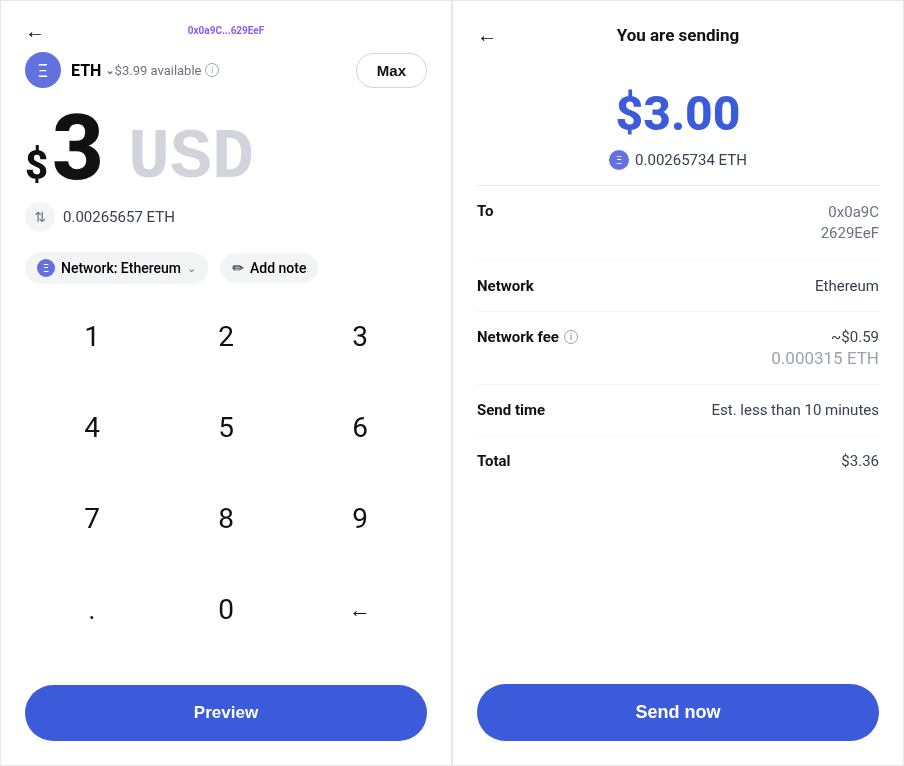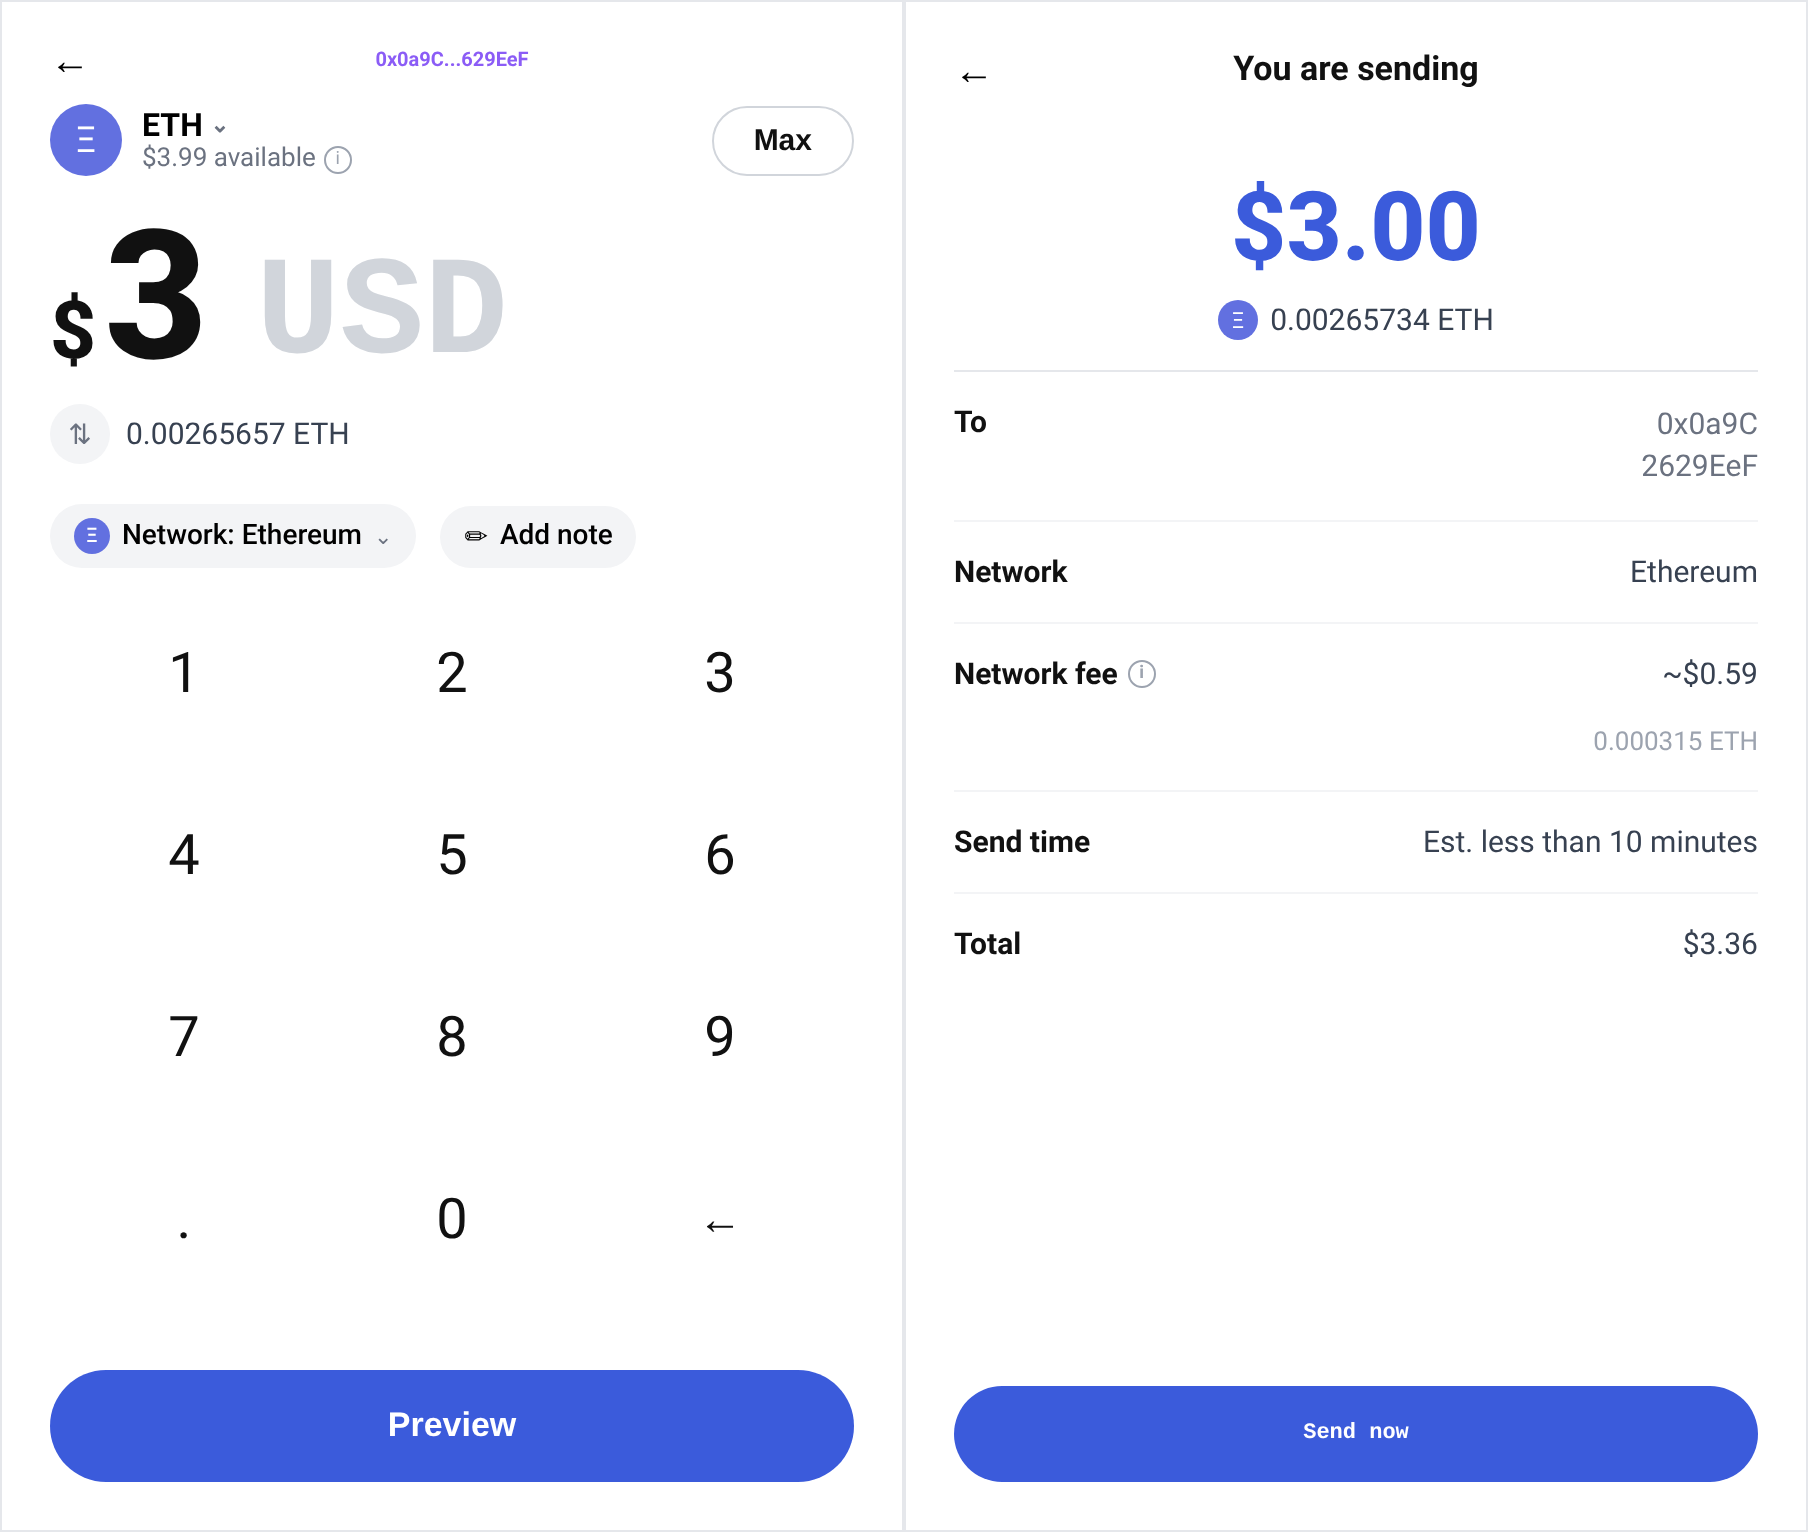--- a/index.html
+++ b/index.html
@@ -75,21 +75,21 @@
       border-radius: 50%;
       background: #6270e0;
       display: flex;
       align-items: center;
       justify-content: center;
       color: white;
       font-size: 18px;
     }
     .token-details {
       display: flex;
-      flex-direction: column;
+      flex-direction: row;
     }
     .token-name {
       font-size: 16px;
       font-weight: 700;
       display: flex;
       align-items: center;
       gap: 4px;
     }
     .token-available {
       font-size: 13px;
@@ -314,38 +314,37 @@
       text-align: right;
     }
     .details-value.address-val {
       font-size: 15px;
       color: #6b7280;
       text-align: right;
       line-height: 1.4;
     }
     .details-value .sub-value {
       display: block;
-      font-size: 13px;
+      font-size: 17px;
       color: #9ca3af;
-      margin-top: 18px;
+      margin-top: 2px;
     }
 
     
     .send-btn {
       background: #3b5bdb;
       color: white;
       border: none;
       border-radius: 40px;
       padding: 18px;
-      font-size: 11px;
+      font-size: 18px;
       font-weight: 600;
       cursor: pointer;
       width: 100%;
       margin-top: auto;
-      font-family: Liberation Mono, monospace;
     }
 
     .chevron-down {
       font-size: 11px;
       color: #6b7280;
     }
   </style>
 </head>
 <body>
 

